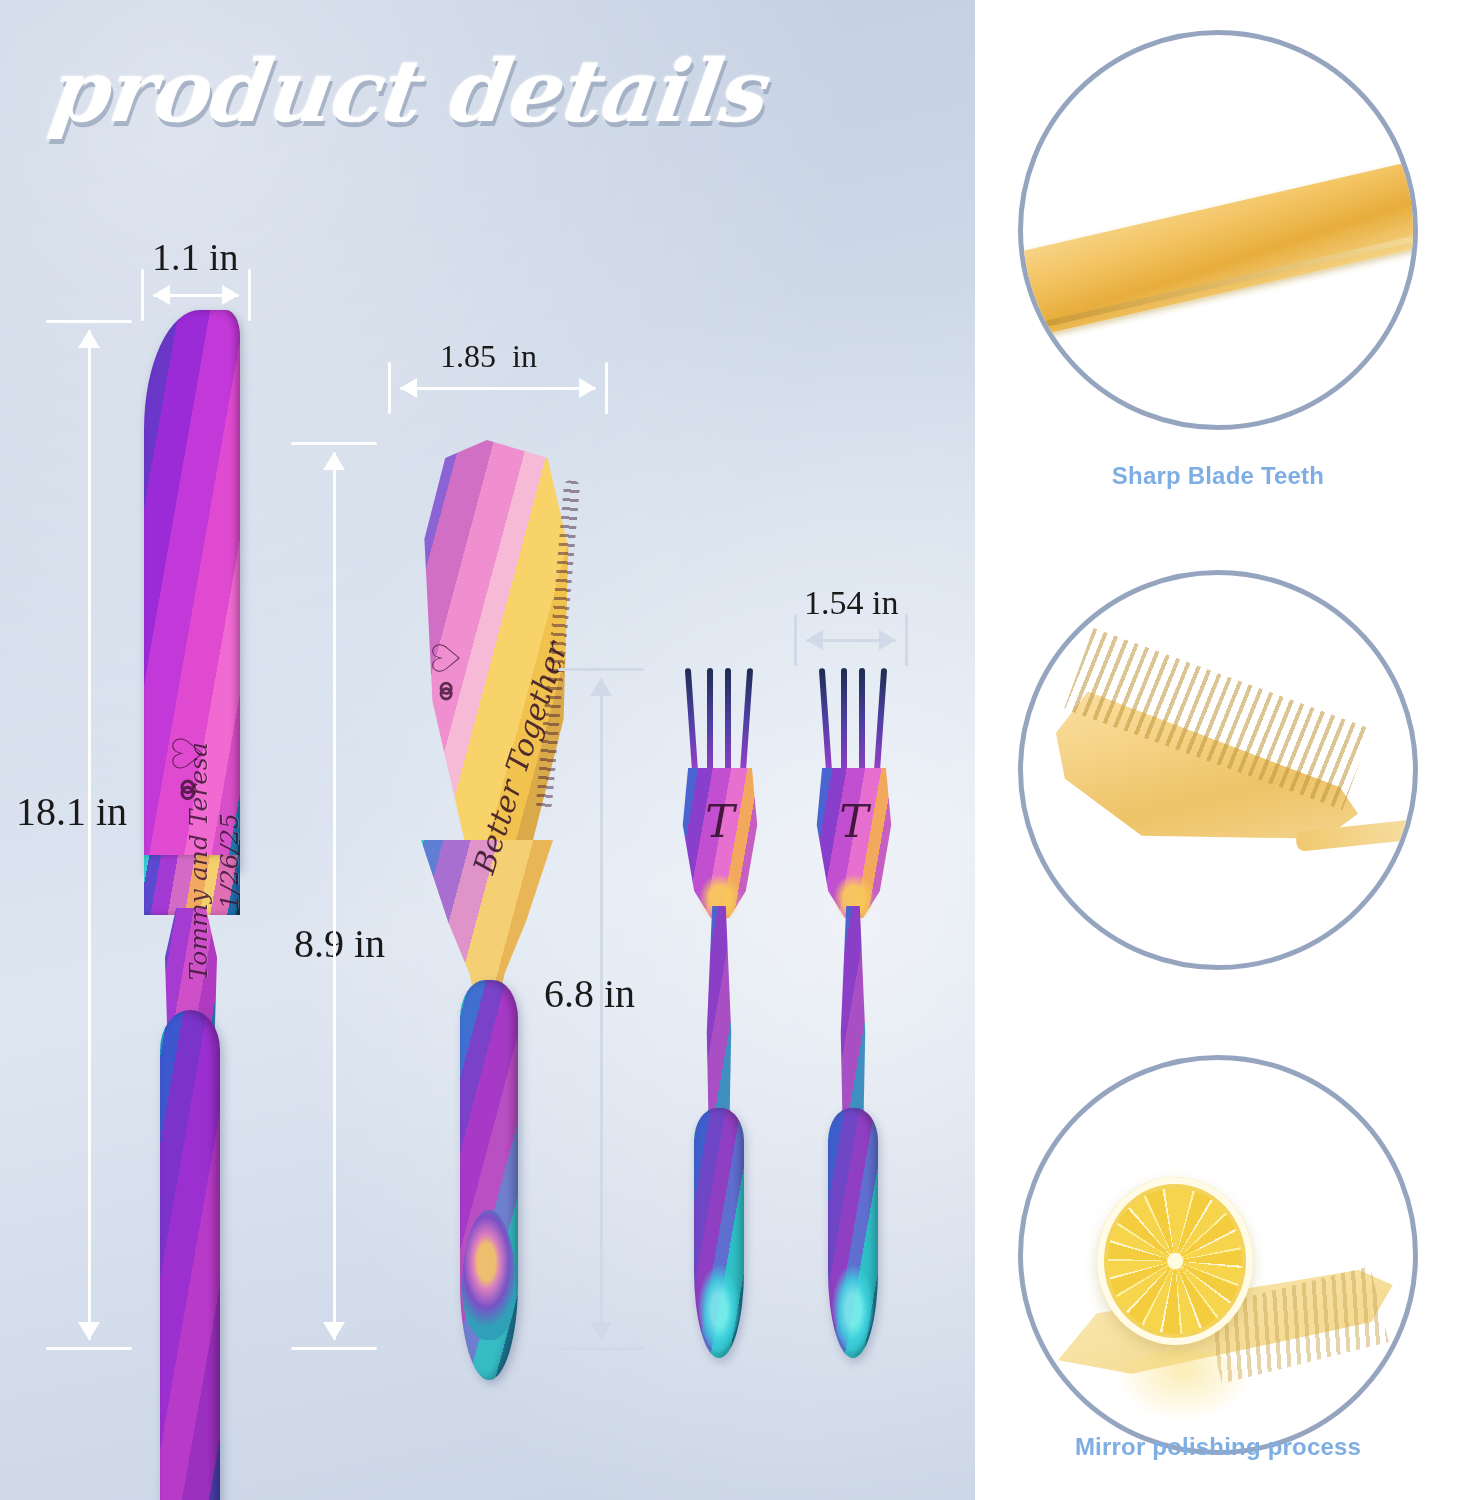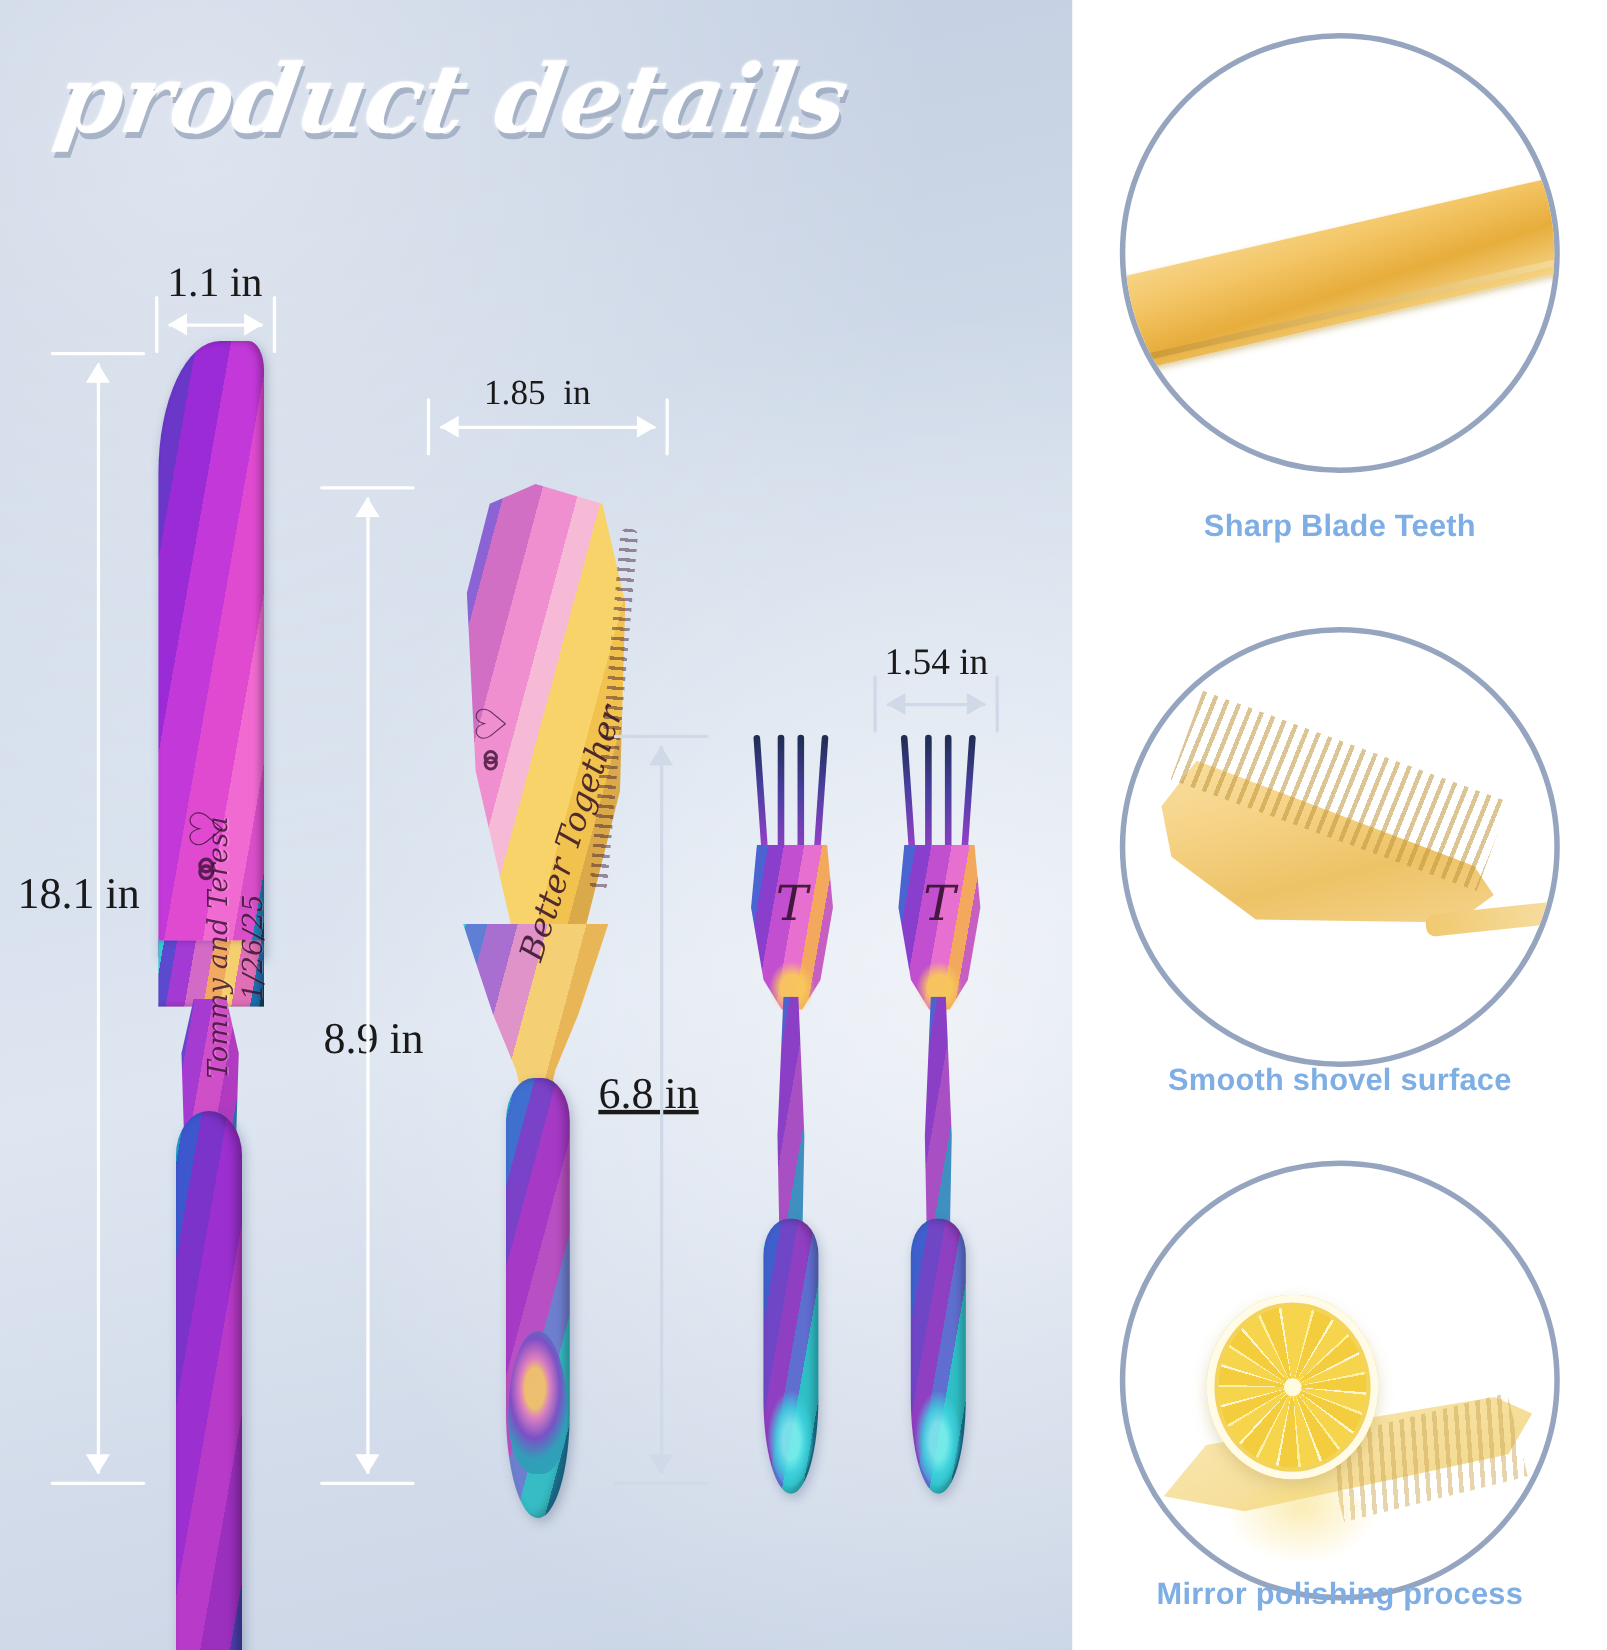--- a/index.html
+++ b/index.html
@@ -239,21 +239,21 @@
   }
   .feature{ position:absolute; left:0; width:486px; }
   .circle{
     position:absolute; left:50%; transform:translateX(-50%);
     border-radius:50%; border:5px solid #96a5bf; background:#ffffff;
     overflow:hidden;
   }
   .feature-caption{
     position:absolute; left:0; width:486px; text-align:center;
     font-family:"Liberation Sans", sans-serif; font-weight:bold;
-    font-size:28px; color:#7eaee3; letter-spacing:.2px; white-space:nowrap;
+    font-size:24px; color:#7eaee3; letter-spacing:.2px; white-space:nowrap;
   }
 
   
   #c1-blade{
     position:absolute; left:-6%; top:44%; width:112%; height:22%;
     background:linear-gradient(175deg,#f7d487 0%, #f3c463 30%, #e7ad3c 62%, #f6d78c 100%);
     border-radius:60px 8px 10px 60px / 90px 8px 10px 90px;
     transform: rotate(-13deg);
     box-shadow:0 3px 6px rgba(180,150,60,.45);
   }
@@ -414,21 +414,21 @@
 
     <div class="dim-label" style="left:294px; top:924px; font-size:40px;">8.9 in</div>
     <div class="vdim" style="left:334px; top:452px; height:888px; --c:#ffffff;">
       <div class="tickT"></div>
       <div class="bar"></div>
       <div class="au"></div>
       <div class="ad"></div>
       <div class="tickB"></div>
     </div>
 
-    <div class="dim-label" style="left:544px; top:974px; font-size:40px;text-decoration:underline;">6.8 in</div>
+    <div class="dim-label" style="left:544px; top:974px; font-size:40px;">6.8 in</div>
     <div class="vdim" style="left:601px; top:678px; height:662px; --c:#cfd9e8;">
       <div class="tickT"></div>
       <div class="bar"></div>
       <div class="au"></div>
       <div class="ad"></div>
       <div class="tickB"></div>
     </div>
 
   </div>
 
@@ -441,21 +441,20 @@
       </div>
       <div class="feature-caption" style="top:432px;">Sharp Blade Teeth</div>
     </div>
 
     <div class="feature" style="top:570px; height:480px;">
       <div class="circle" style="top:0; width:400px; height:400px;">
         <div id="c2-spade"></div>
         <div id="c2-teeth"></div>
         <div id="c2-stem"></div>
       </div>
-      <div class="feature-caption" style="top:396px;">Smooth shovel surface</div>
     </div>
 
     <div class="feature" style="top:1055px; height:445px;">
       <div class="circle" style="top:0; width:400px; height:400px;">
         <div id="c3-blade"></div>
         <div id="c3-teeth"></div>
         <div id="c3-refl"></div>
         <div id="c3-lemon">
           <div id="c3-lemon-core"></div>
         </div>

